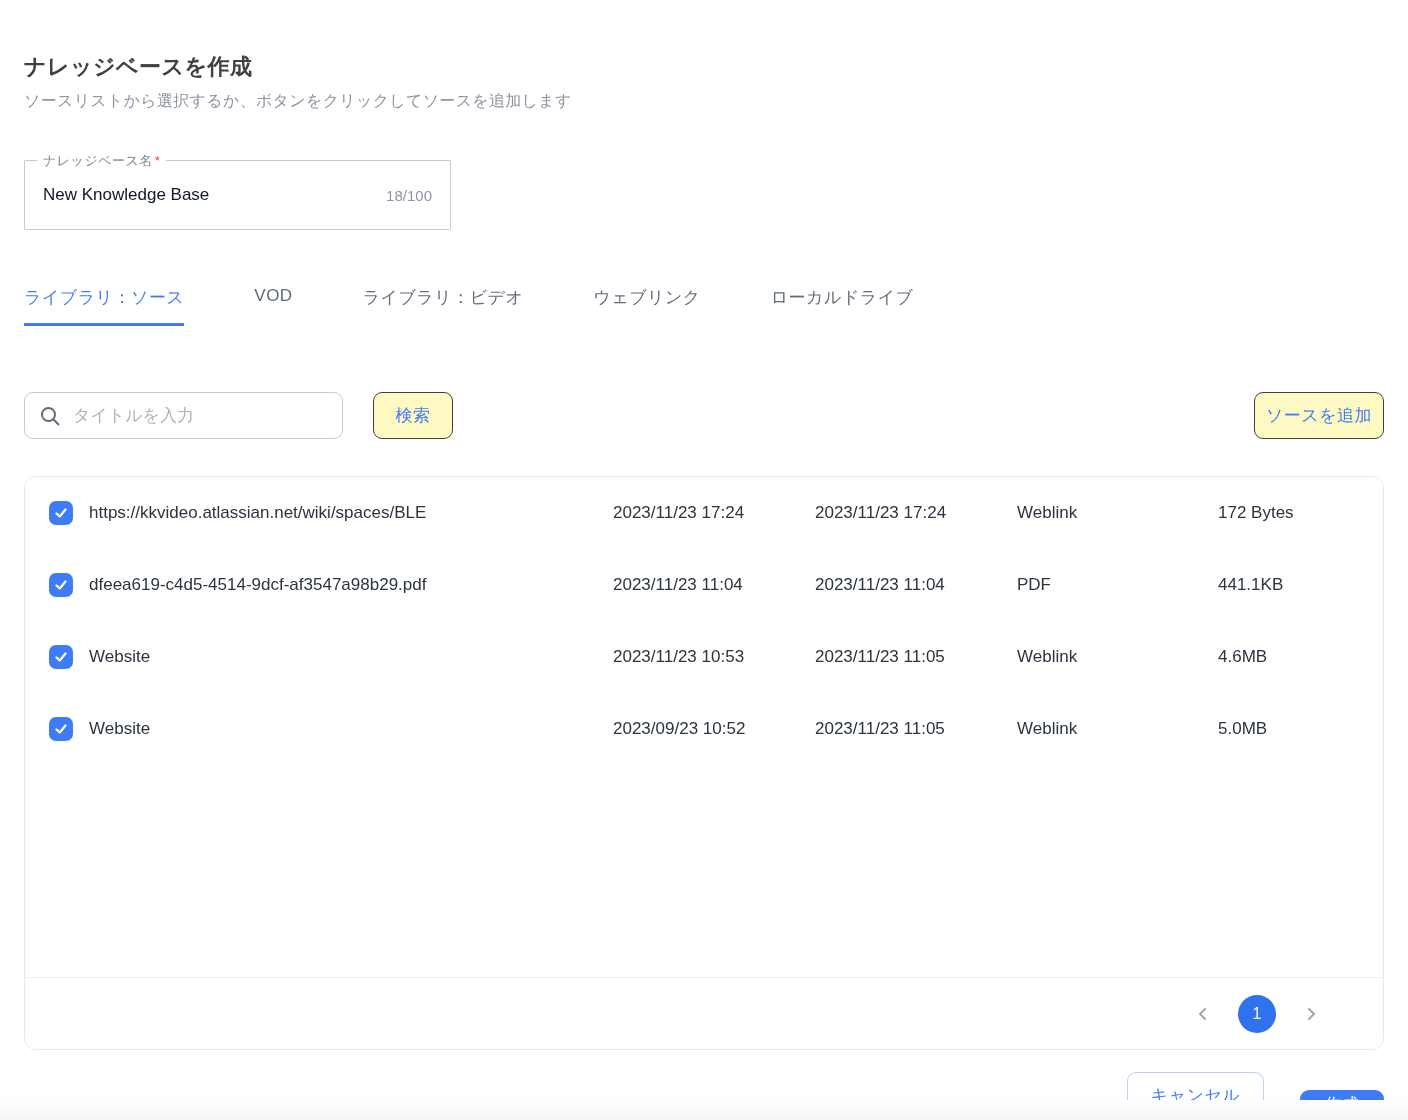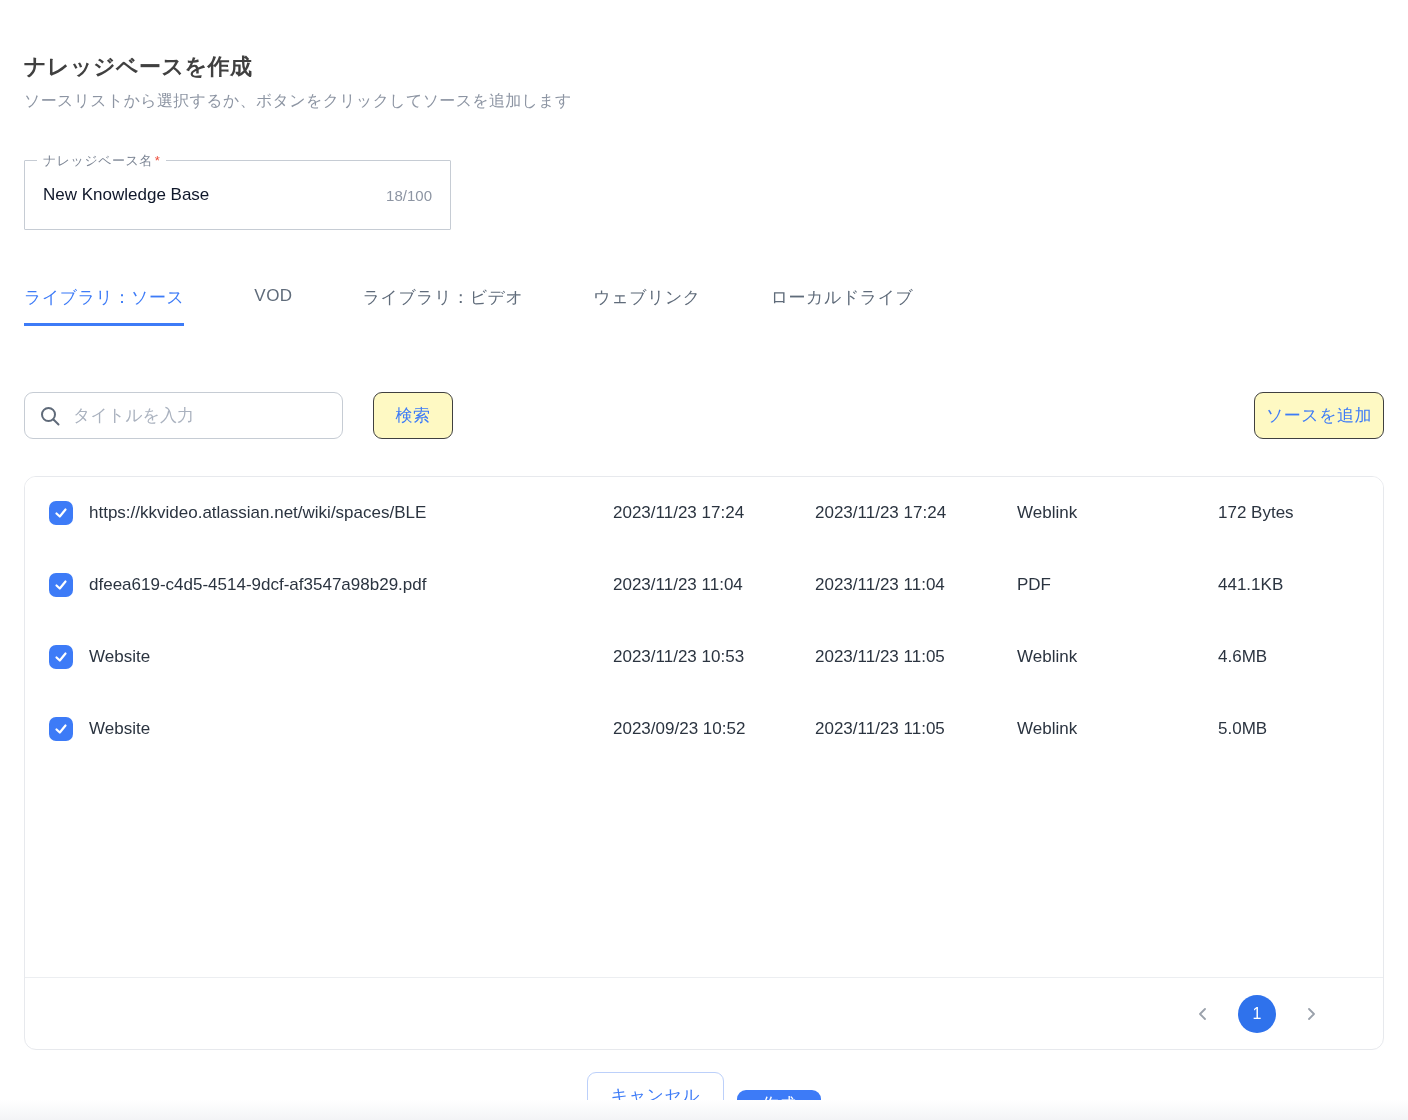--- a/index.html
+++ b/index.html
@@ -56,22 +56,22 @@
   .spacer { flex:1; }
   .t-footer { height:72px; border-top:1px solid #eceef1; display:flex; align-items:center;
     justify-content:flex-end; padding-right:55px; gap:18px; }
   .pg-chevron { width:34px; height:34px; display:flex; align-items:center; justify-content:center;
     cursor:pointer; }
   .pg-page { width:38px; height:38px; border-radius:50%; background:#2f72ec; color:#fff;
     font-size:16px; font-weight:500; display:flex; align-items:center; justify-content:center;
     cursor:pointer; }
 
   
-  .footer-actions { display:flex; justify-content:center; align-items:center;
-    gap:13px; margin-top:22px; padding-right:0; }
+  .footer-actions { display:flex; justify-content:flex-end; align-items:center;
+    gap:36px; margin-top:22px; padding-right:0; }
   .cancel-btn { width:137px; height:46px; border:1px solid #bcd0fa; color:#3d7bf7; background:#fff; }
   .create-btn { width:84px; height:28px; background:#3d7bf7; color:#fff; border:none;margin-top:18px; }
 
   .bottom-strip { position:absolute; left:0; bottom:0; width:1408px; height:20px;
     background:linear-gradient(to bottom,#ffffff,#f3f4f6); }
 </style>
 </head>
 <body>
 
 <div class="page">

